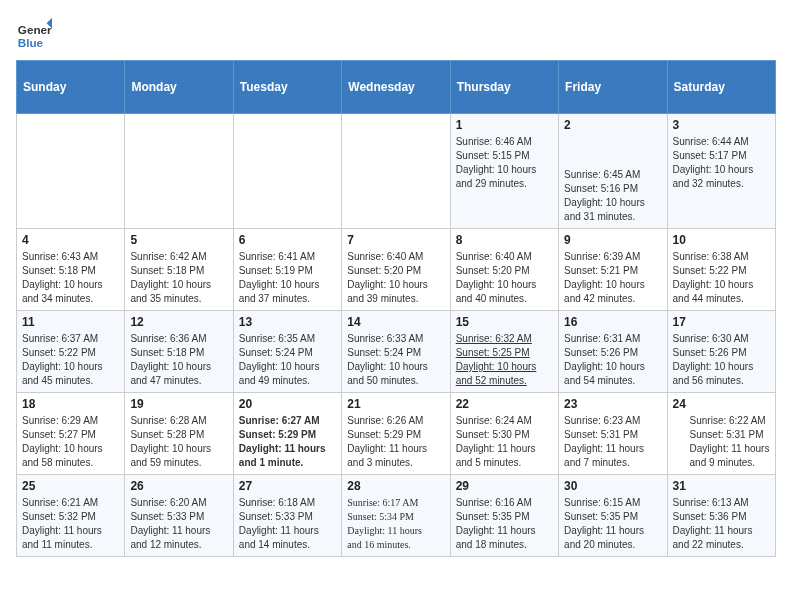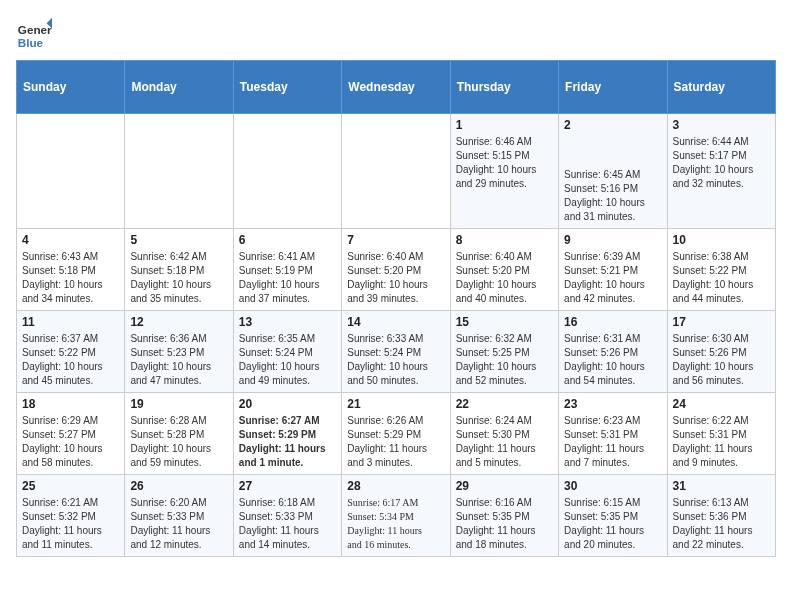--- a/index.html
+++ b/index.html
@@ -187,41 +187,41 @@
         <td>
           <span class="day-num">11</span>
           <div class="day-info" style="white-space: pre-line;">Sunrise: 6:37 AM
 Sunset: 5:22 PM
 Daylight: 10 hours
 and 45 minutes.</div>
         </td>
         <td>
           <span class="day-num">12</span>
           <div class="day-info" style="white-space: pre-line;">Sunrise: 6:36 AM
-Sunset: 5:23 PM
+Sunset: 5:18 PM
 Daylight: 10 hours
 and 47 minutes.</div>
         </td>
         <td>
           <span class="day-num">13</span>
           <div class="day-info" style="white-space: pre-line;">Sunrise: 6:35 AM
 Sunset: 5:24 PM
 Daylight: 10 hours
 and 49 minutes.</div>
         </td>
         <td>
           <span class="day-num">14</span>
           <div class="day-info" style="white-space: pre-line;">Sunrise: 6:33 AM
 Sunset: 5:24 PM
 Daylight: 10 hours
 and 50 minutes.</div>
         </td>
         <td>
           <span class="day-num">15</span>
-          <div class="day-info" style="white-space: pre-line;">Sunrise: 6:32 AM
+          <div class="day-info" style="white-space: pre-line; text-decoration: underline;">Sunrise: 6:32 AM
 Sunset: 5:25 PM
 Daylight: 10 hours
 and 52 minutes.</div>
         </td>
         <td>
           <span class="day-num">16</span>
           <div class="day-info" style="white-space: pre-line;">Sunrise: 6:31 AM
 Sunset: 5:26 PM
 Daylight: 10 hours
 and 54 minutes.</div>
@@ -272,21 +272,21 @@
         </td>
         <td>
           <span class="day-num">23</span>
           <div class="day-info" style="white-space: pre-line;">Sunrise: 6:23 AM
 Sunset: 5:31 PM
 Daylight: 11 hours
 and 7 minutes.</div>
         </td>
         <td>
           <span class="day-num">24</span>
-          <div class="day-info" style="white-space: pre-line;">Sunrise: 6:22 AM
+          <div class="day-info" style="white-space: pre-line; margin-left: 17px;">Sunrise: 6:22 AM
 Sunset: 5:31 PM
 Daylight: 11 hours
 and 9 minutes.</div>
         </td>
       </tr>
       <tr>
         <td>
           <span class="day-num">25</span>
           <div class="day-info" style="white-space: pre-line;">Sunrise: 6:21 AM
 Sunset: 5:32 PM

